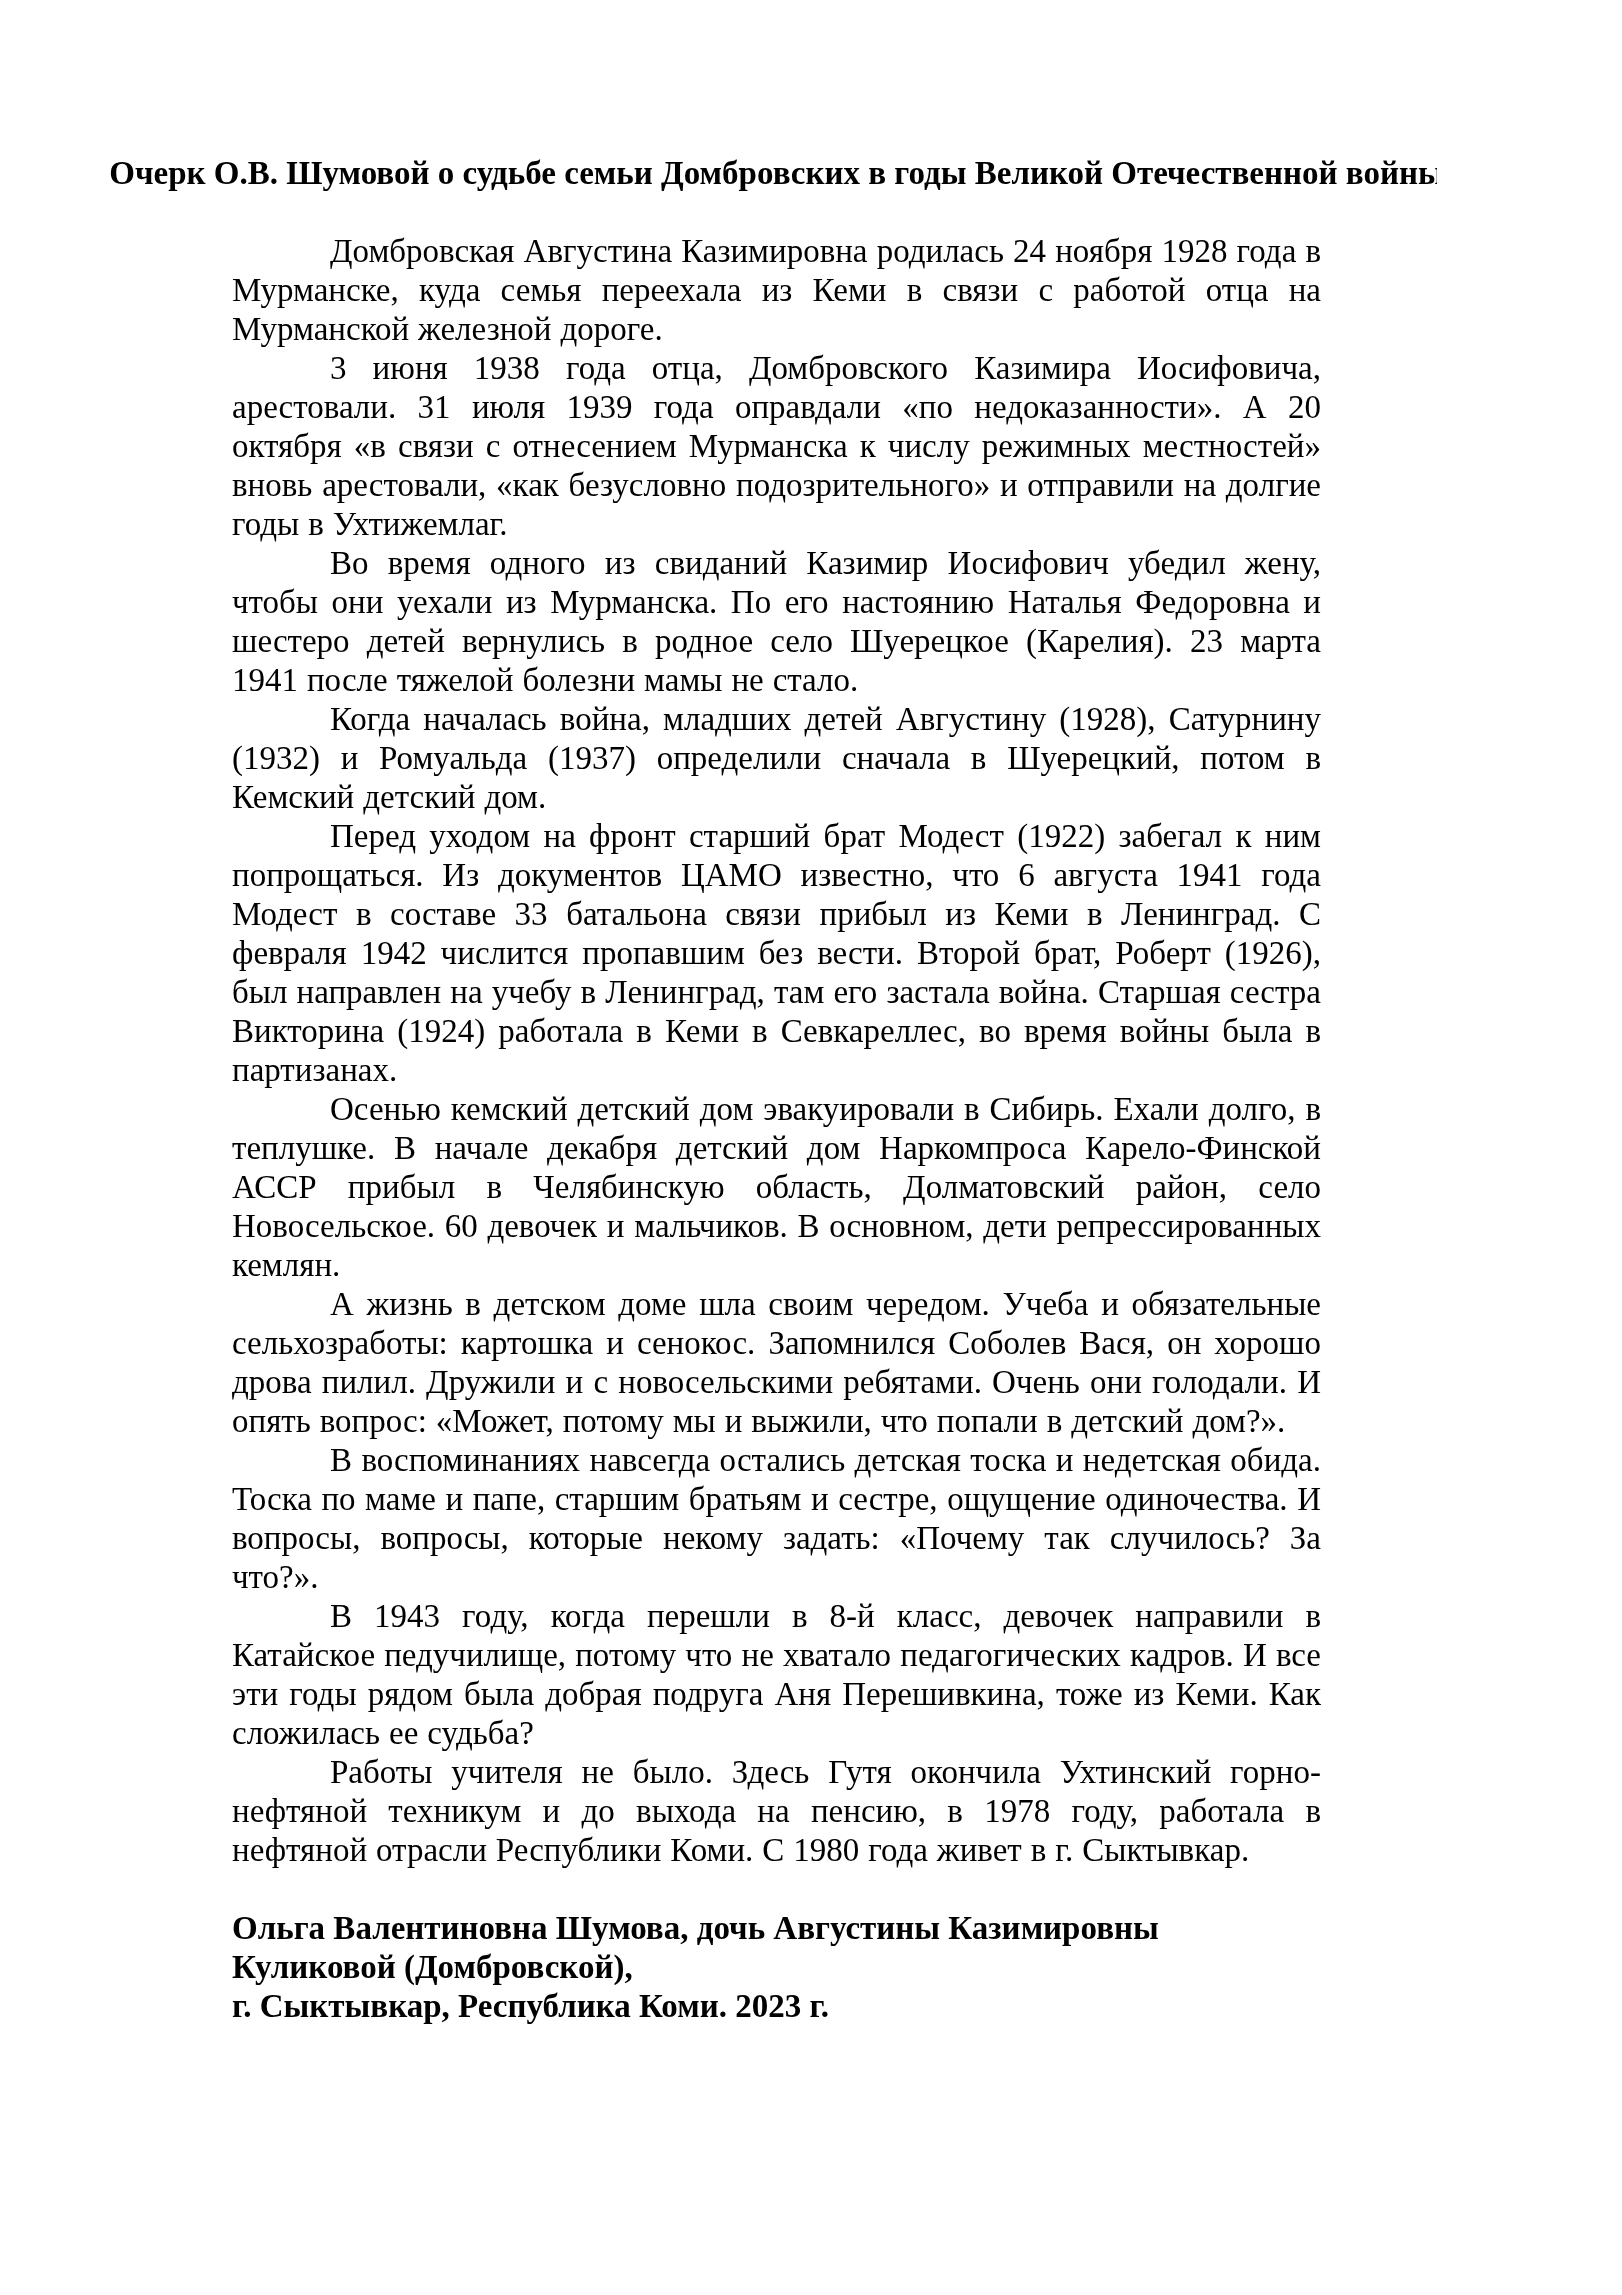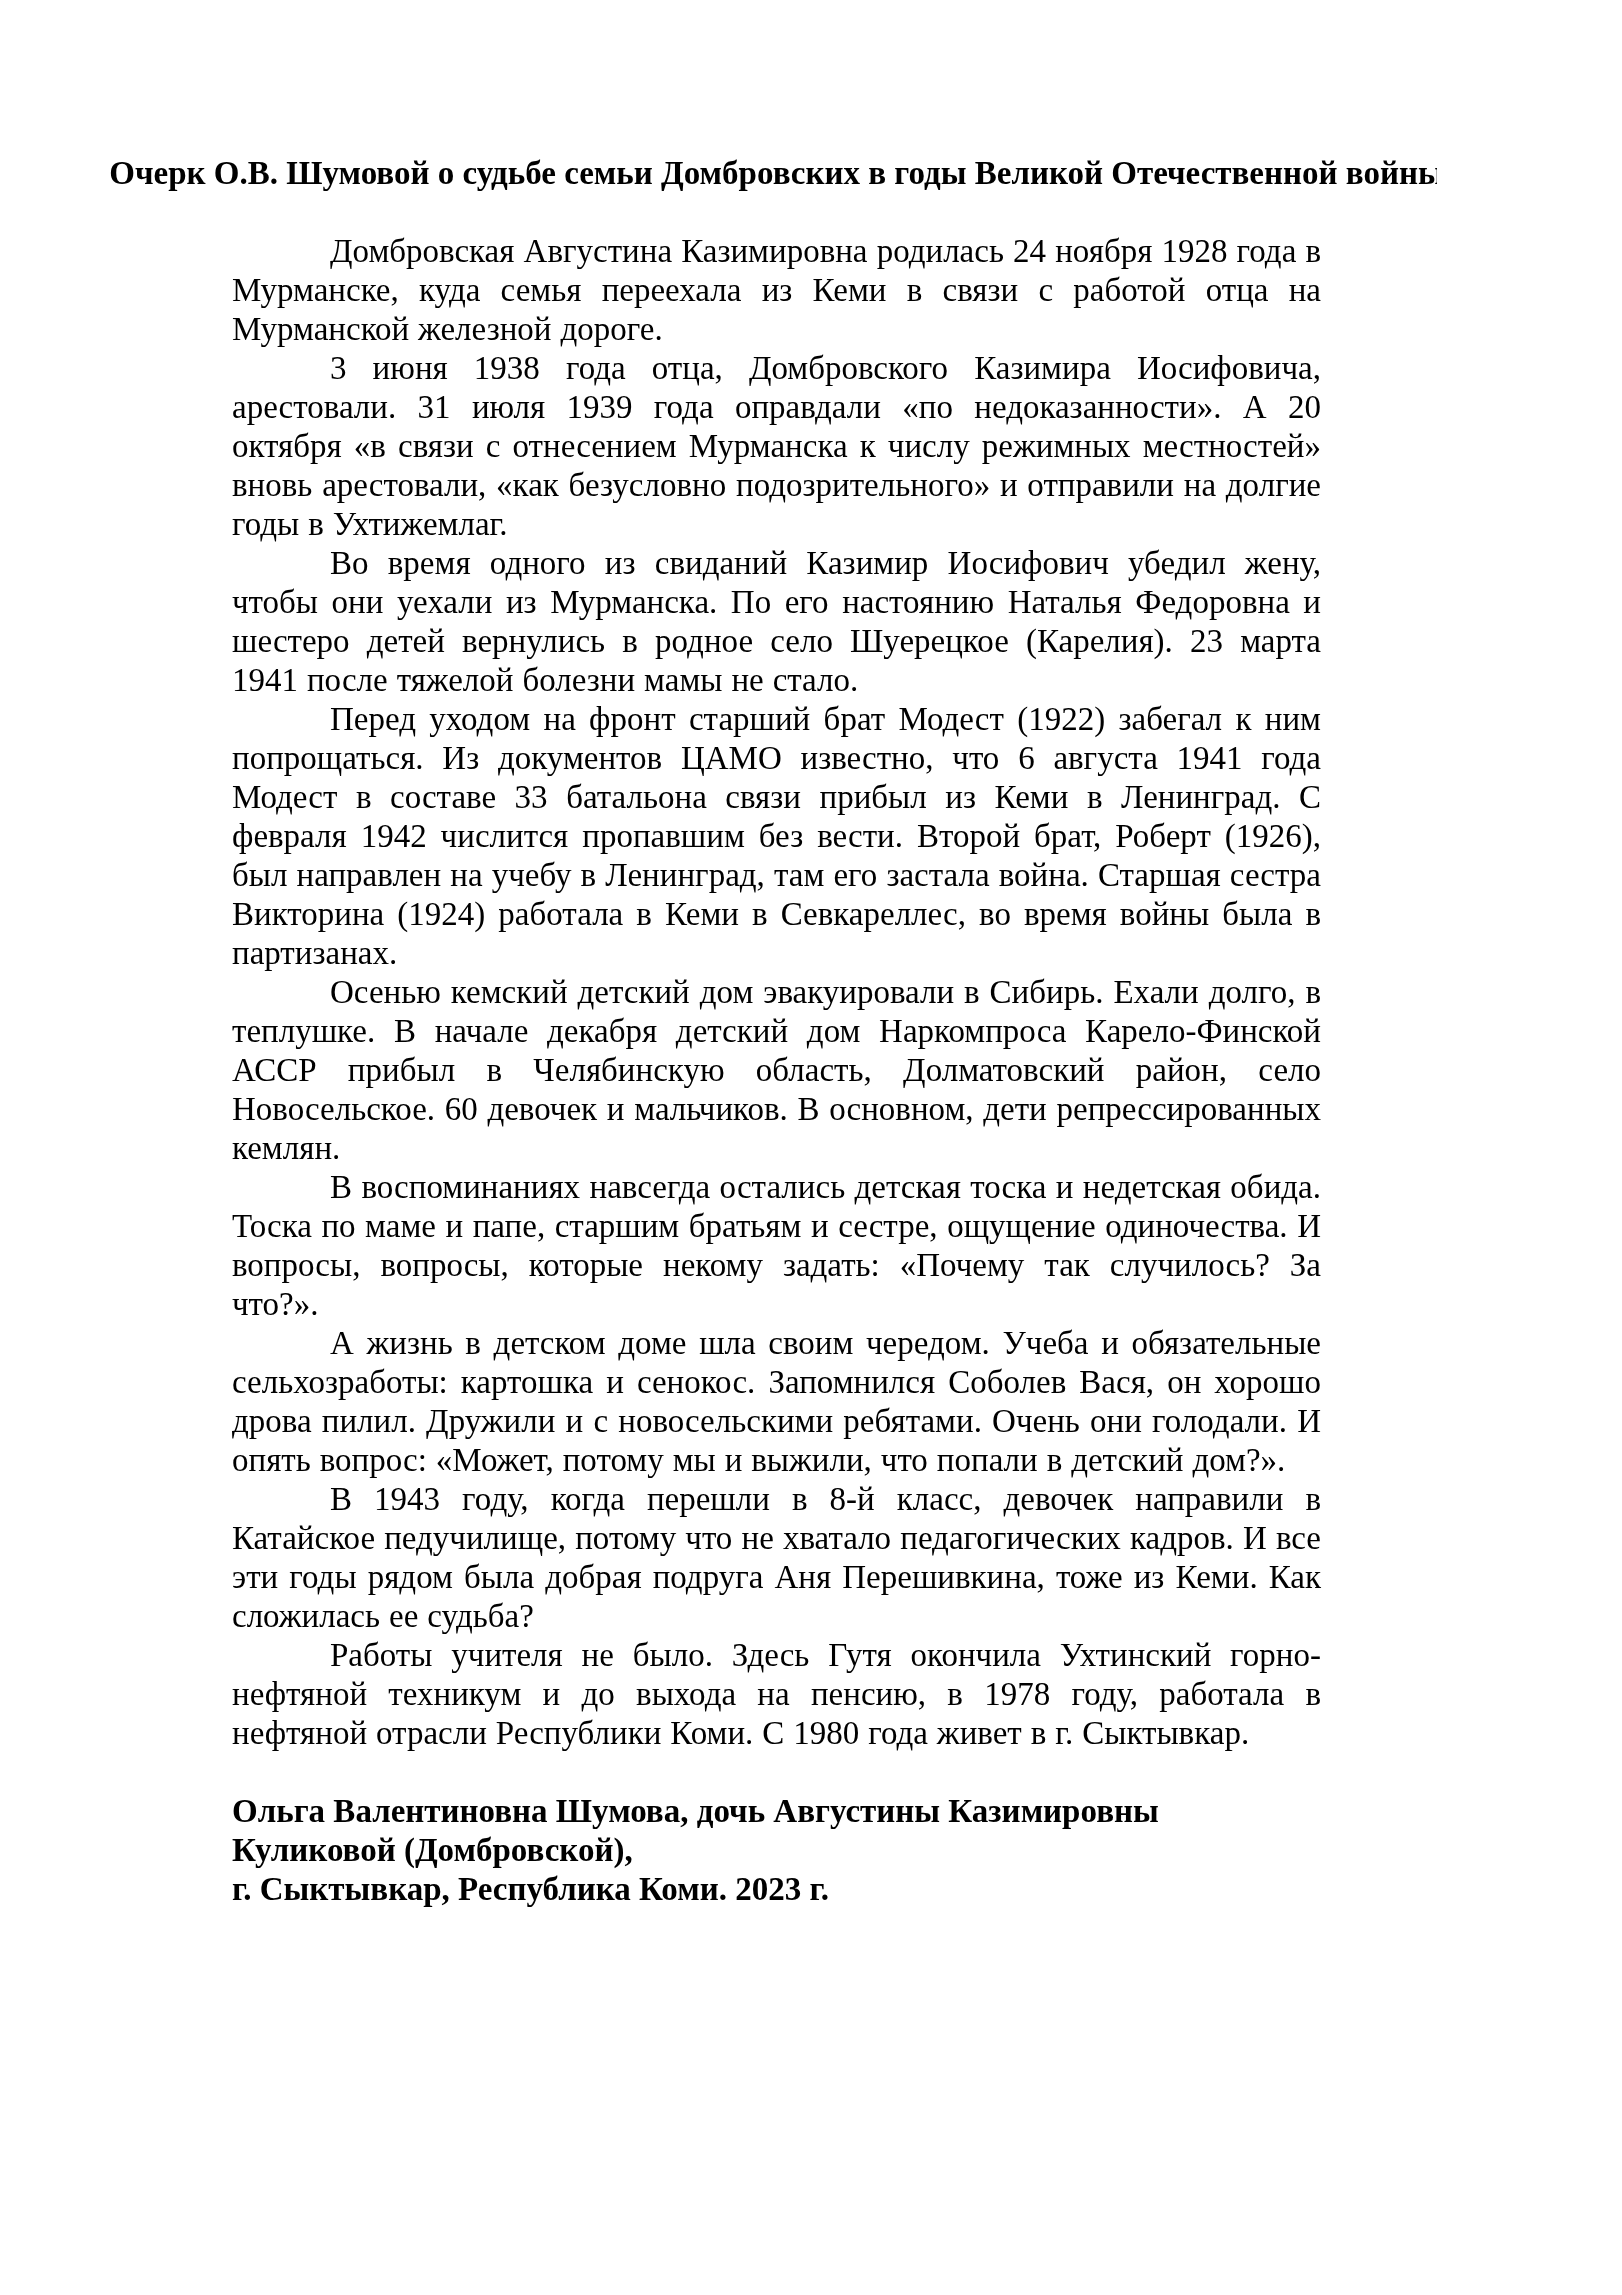--- a/index.html
+++ b/index.html
@@ -48,24 +48,25 @@
 </head>
 <body>
 
 <div class="page">
   <h1 class="doc-title">Очерк О.В. Шумовой о судьбе семьи Домбровских в годы Великой Отечественной войны</h1>
 
   <div class="doc-body">
     <p>Домбровская Августина Казимировна родилась 24 ноября 1928 года в Мурманске, куда семья переехала из Кеми в связи с работой отца на Мурманской железной дороге.</p>
     <p>3 июня 1938 года отца, Домбровского Казимира Иосифовича, арестовали. 31 июля 1939 года оправдали «по недоказанности». А 20 октября «в связи с отнесением Мурманска к числу режимных местностей» вновь арестовали, «как безусловно подозрительного» и отправили на долгие годы в Ухтижемлаг.</p>
     <p>Во время одного из свиданий Казимир Иосифович убедил жену, чтобы они уехали из Мурманска. По его настоянию Наталья Федоровна и шестеро детей вернулись в родное село Шуерецкое (Карелия). 23 марта 1941 после тяжелой болезни мамы не стало.</p>
+    <p>Когда началась война, младших детей Августину (1928), Сатурнину (1932) и Ромуальда (1937) определили сначала в Шуерецкий, потом в Кемский детский дом.</p>
     <p>Перед уходом на фронт старший брат Модест (1922) забегал к ним попрощаться. Из документов ЦАМО известно, что 6 августа 1941 года Модест в составе 33 батальона связи прибыл из Кеми в Ленинград. С февраля 1942 числится пропавшим без вести. Второй брат, Роберт (1926), был направлен на учебу в Ленинград, там его застала война. Старшая сестра Викторина (1924) работала в Кеми в Севкареллес, во время войны была в партизанах.</p>
     <p>Осенью кемский детский дом эвакуировали в Сибирь. Ехали долго, в теплушке. В начале декабря детский дом Наркомпроса Карело-Финской АССР прибыл в Челябинскую область, Долматовский район, село Новосельское. 60 девочек и мальчиков. В основном, дети репрессированных кемлян.</p>
+    <p>А жизнь в детском доме шла своим чередом. Учеба и обязательные сельхозработы: картошка и сенокос. Запомнился Соболев Вася, он хорошо дрова пилил. Дружили и с новосельскими ребятами. Очень они голодали. И опять вопрос: «Может, потому мы и выжили, что попали в детский дом?».</p>
     <p>В воспоминаниях навсегда остались детская тоска и недетская обида. Тоска по маме и папе, старшим братьям и сестре, ощущение одиночества. И вопросы, вопросы, которые некому задать: «Почему так случилось? За что?».</p>
-    <p>А жизнь в детском доме шла своим чередом. Учеба и обязательные сельхозработы: картошка и сенокос. Запомнился Соболев Вася, он хорошо дрова пилил. Дружили и с новосельскими ребятами. Очень они голодали. И опять вопрос: «Может, потому мы и выжили, что попали в детский дом?».</p>
     <p>В 1943 году, когда перешли в 8-й класс, девочек направили в Катайское педучилище, потому что не хватало педагогических кадров. И все эти годы рядом была добрая подруга Аня Перешивкина, тоже из Кеми. Как сложилась ее судьба?</p>
     <p>Работы учителя не было. Здесь Гутя окончила Ухтинский горно-нефтяной техникум и до выхода на пенсию, в 1978 году, работала в нефтяной отрасли Республики Коми. С 1980 года живет в г. Сыктывкар.</p>
   </div>
 
   <div class="signature">
     <p>Ольга Валентиновна Шумова, дочь Августины Казимировны Куликовой (Домбровской),</p>
     <p>г. Сыктывкар, Республика Коми. 2023 г.</p>
   </div>
 </div>
 

